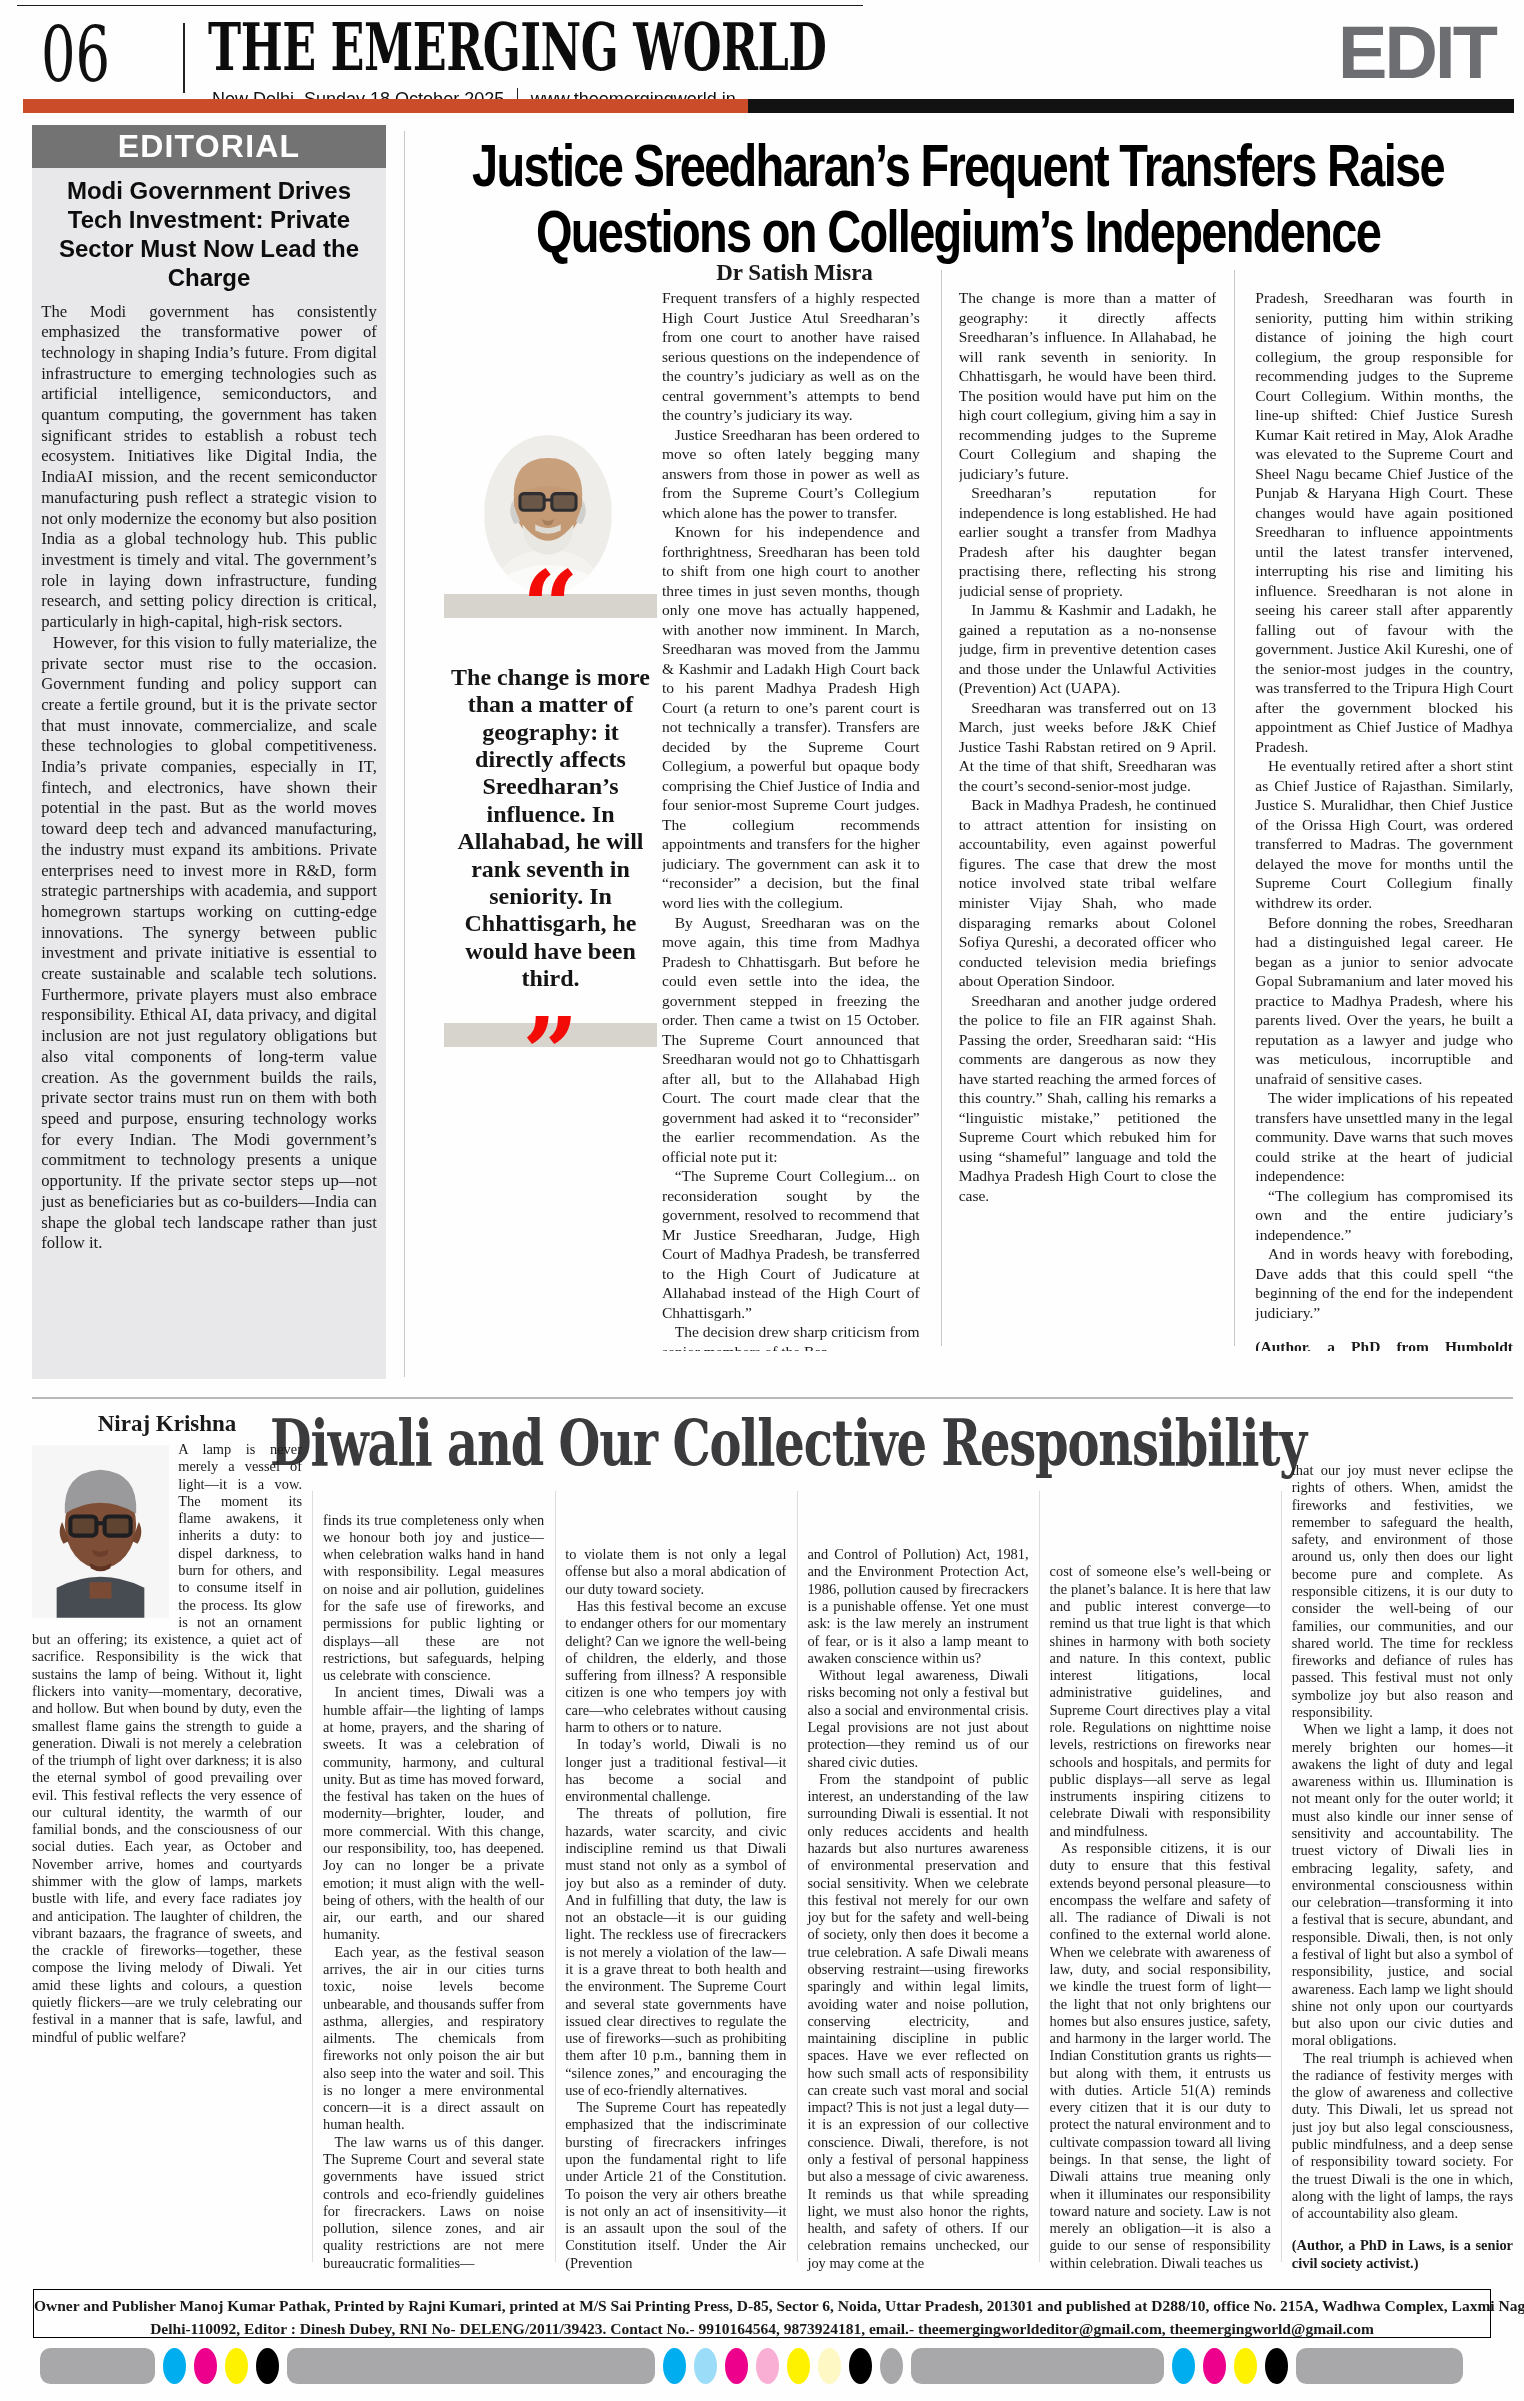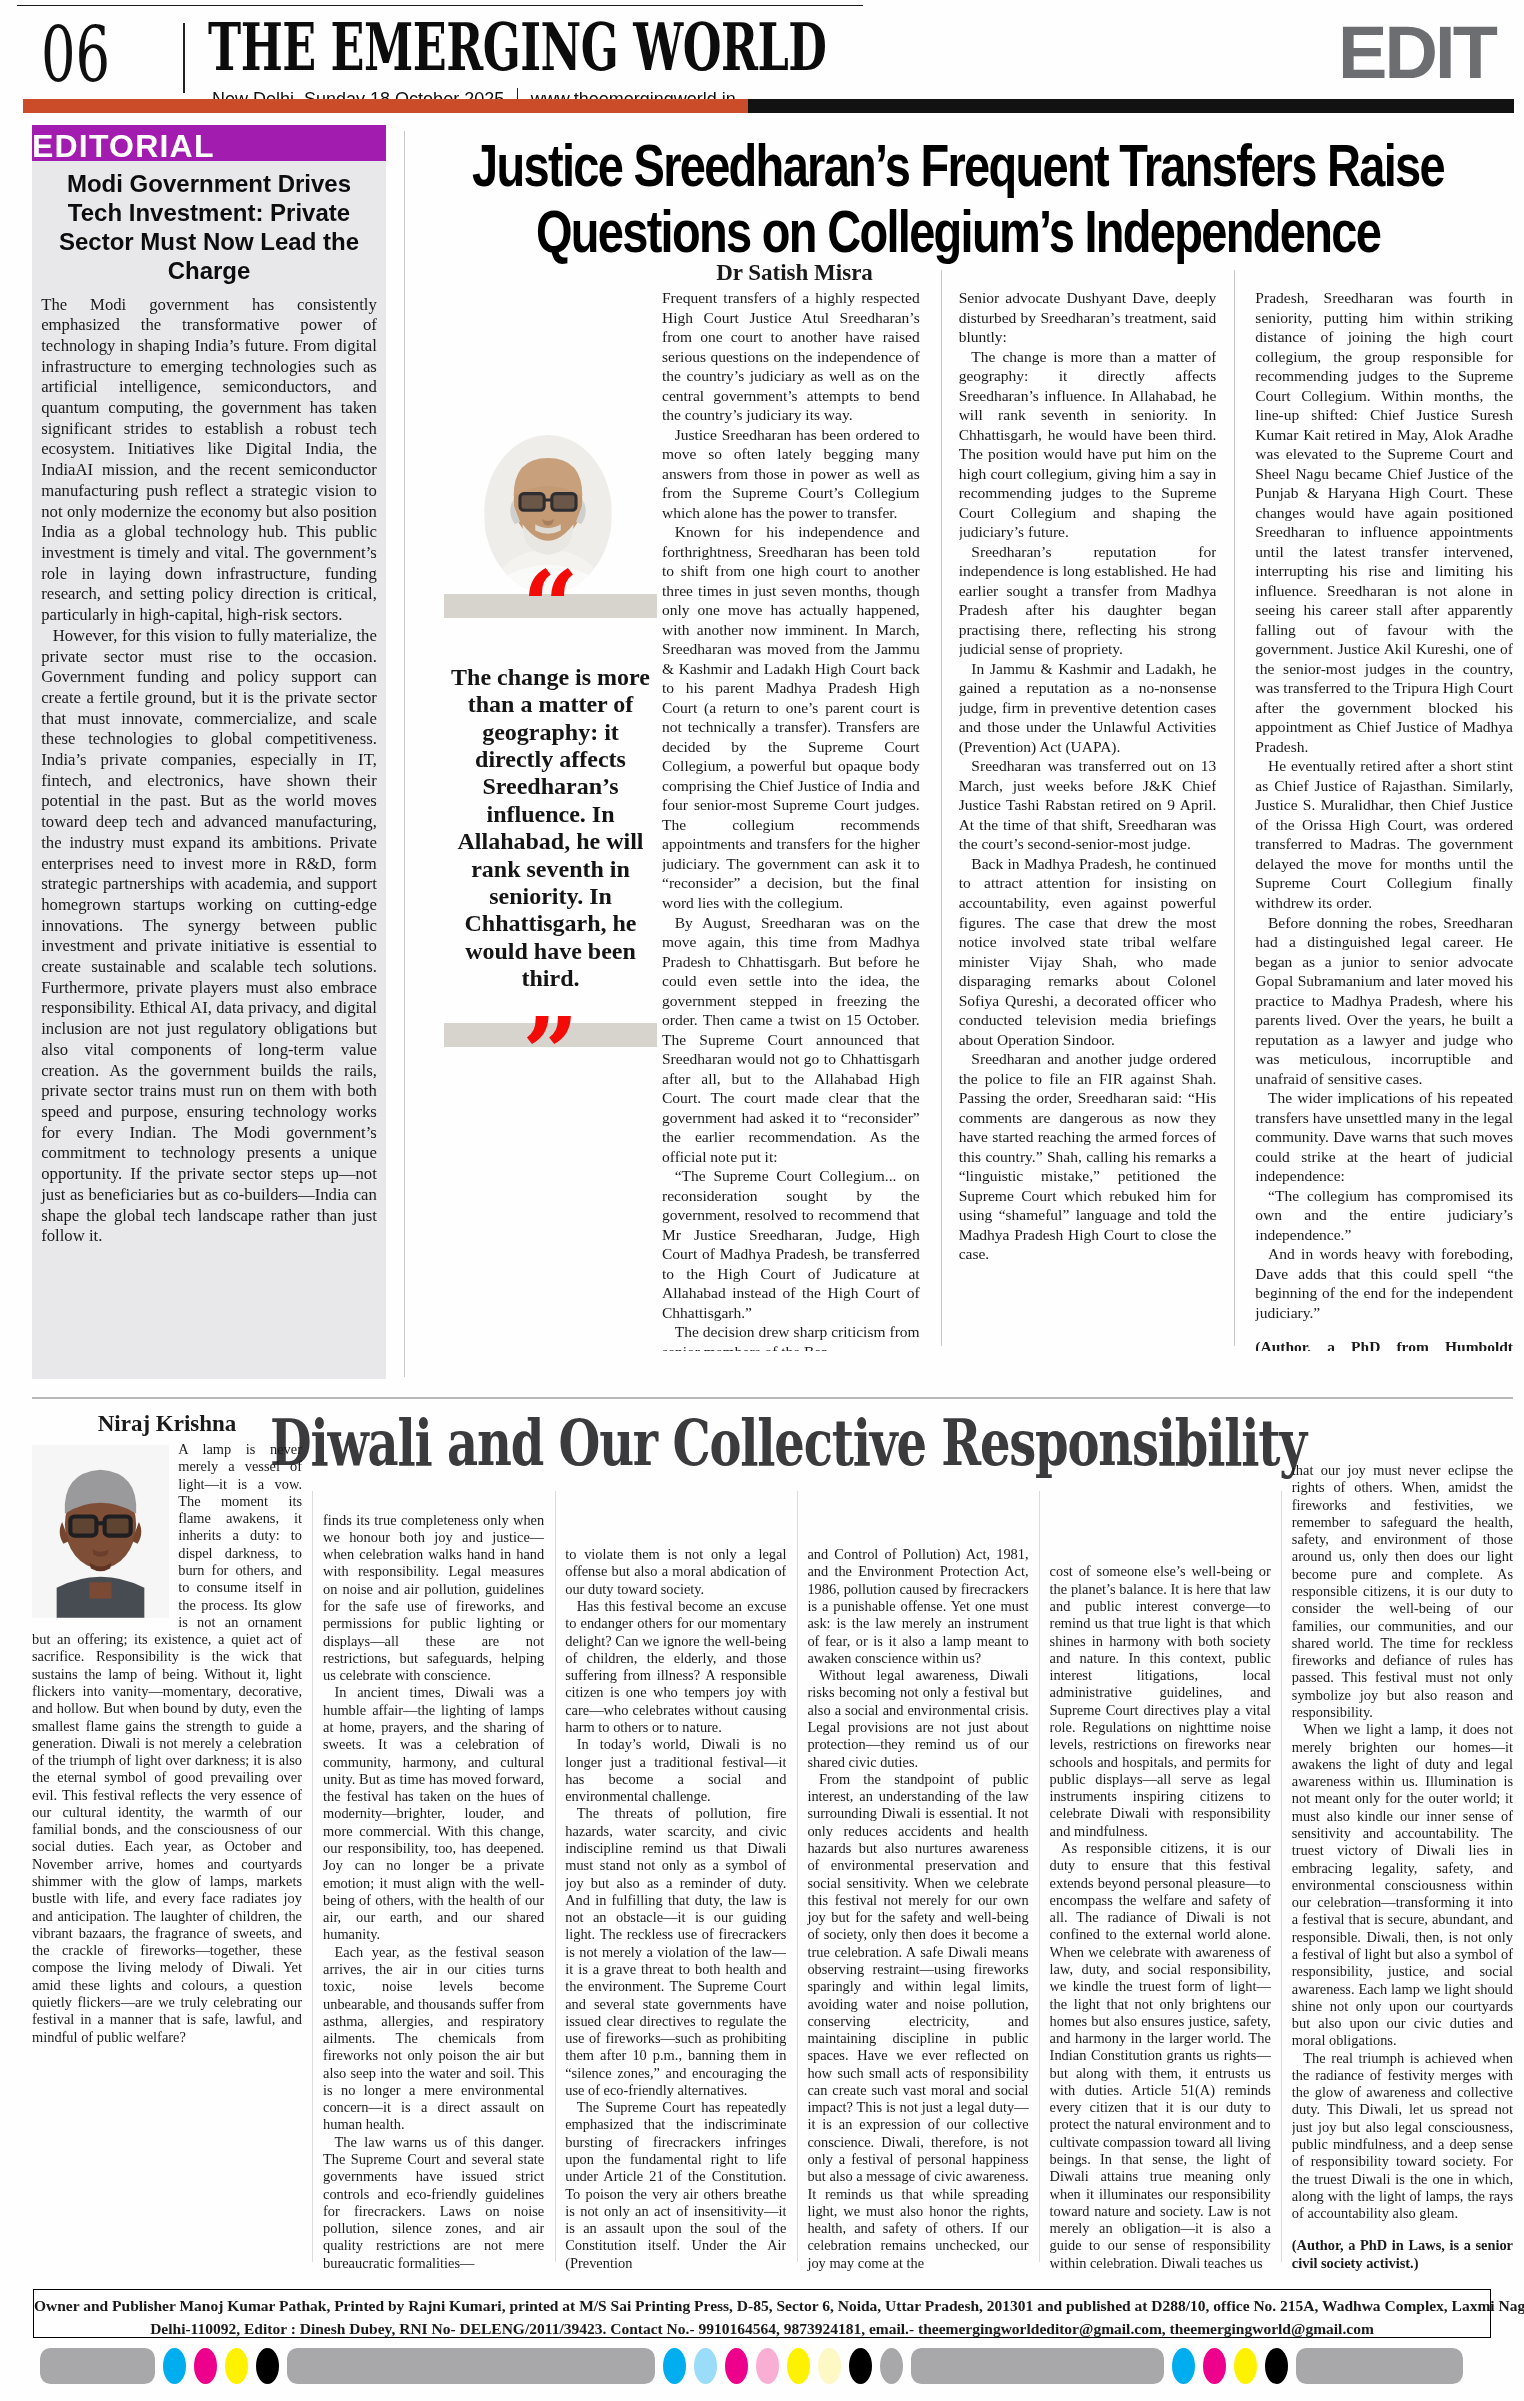--- a/index.html
+++ b/index.html
@@ -16,22 +16,22 @@
   .dateline{position:absolute;left:212px;top:88px;display:flex;align-items:center;gap:12.7px;
             font-family:"Liberation Sans",sans-serif;font-size:18px;color:#111;}
   .dateline .dl-sep{width:1.2px;height:23px;background:#222;}
   .edit-label{position:absolute;right:30px;top:16px;font-family:"Liberation Sans",sans-serif;
               font-weight:700;font-size:74px;line-height:1;letter-spacing:-2.9px;color:#6d6e71;
               transform:scaleY(1.0);transform-origin:top right;}
   .top-rule-orange{position:absolute;left:23px;top:99px;width:725px;height:14px;background:#cb4c28;}
   .top-rule-black{position:absolute;left:748px;top:99px;width:766px;height:14px;background:#121212;}
   
   .editorial{position:absolute;left:32px;top:125px;width:354px;height:1254px;background:#e8e8ea;overflow:hidden;}
-  .ed-banner{height:36px;background:#a21caf;color:#fff;font-family:"Liberation Sans",sans-serif;
-             font-weight:700;font-size:32px;line-height:43px;letter-spacing:1.2px;}
+  .ed-banner{height:43px;background:#737373;color:#fff;font-family:"Liberation Sans",sans-serif;
+             font-weight:700;font-size:32px;line-height:43px;text-align:center;letter-spacing:1.2px;}
   .ed-headline{font-family:"Liberation Sans",sans-serif;font-weight:700;font-size:24px;line-height:1.2;
                text-align:center;padding:9.2px 9.2px 4.6px;color:#0d0d0d;}
   .ed-body{padding:4.6px 9.2px 0;font-size:16.7px;line-height:1.24;text-align:justify;}
   .ed-body p{margin:0;}
   .ed-body p + p{text-indent:11.5px;}
   
   .main-headline{position:absolute;left:403px;top:133px;width:1110px;text-align:center;
                  font-family:"Liberation Sans",sans-serif;font-weight:700;font-size:47px;
                  letter-spacing:-1.7px;line-height:1.12;transform:scaleY(1.25);transform-origin:top center;color:#000;}
   .byline1{position:absolute;left:662px;top:260px;width:265px;text-align:center;
@@ -137,21 +137,20 @@
   <div class="main-cols">
     <div class="mcol">
         <p>Frequent transfers of a highly respected High Court Justice Atul Sreedharan’s from one court to another have raised serious questions on the independence of the country’s judiciary as well as on the central government’s attempts to bend the country’s judiciary its way.</p>
         <p>Justice Sreedharan has been ordered to move so often lately begging many answers from those in power as well as from the Supreme Court’s Collegium which alone has the power to transfer.</p>
         <p>Known for his independence and forthrightness, Sreedharan has been told to shift from one high court to another three times in just seven months, though only one move has actually happened, with another now imminent. In March, Sreedharan was moved from the Jammu &amp; Kashmir and Ladakh High Court back to his parent Madhya Pradesh High Court (a return to one’s parent court is not technically a transfer). Transfers are decided by the Supreme Court Collegium, a powerful but opaque body comprising the Chief Justice of India and four senior-most Supreme Court judges. The collegium recommends appointments and transfers for the higher judiciary. The government can ask it to “reconsider” a decision, but the final word lies with the collegium.</p>
         <p>By August, Sreedharan was on the move again, this time from Madhya Pradesh to Chhattisgarh. But before he could even settle into the idea, the government stepped in freezing the order. Then came a twist on 15 October. The Supreme Court announced that Sreedharan would not go to Chhattisgarh after all, but to the Allahabad High Court. The court made clear that the government had asked it to “reconsider” the earlier recommendation. As the official note put it:</p>
         <p>“The Supreme Court Collegium... on reconsideration sought by the government, resolved to recommend that Mr Justice Sreedharan, Judge, High Court of Madhya Pradesh, be transferred to the High Court of Judicature at Allahabad instead of the High Court of Chhattisgarh.”</p>
         <p>The decision drew sharp criticism from senior members of the Bar.</p>
       </div>
     <div class="mcol">
-        <p>Senior advocate Dushyant Dave, deeply disturbed by Sreedharan’s treatment, said bluntly:</p>
         <p>The change is more than a matter of geography: it directly affects Sreedharan’s influence. In Allahabad, he will rank seventh in seniority. In Chhattisgarh, he would have been third. The position would have put him on the high court collegium, giving him a say in recommending judges to the Supreme Court Collegium and shaping the judiciary’s future.</p>
         <p>Sreedharan’s reputation for independence is long established. He had earlier sought a transfer from Madhya Pradesh after his daughter began practising there, reflecting his strong judicial sense of propriety.</p>
         <p>In Jammu &amp; Kashmir and Ladakh, he gained a reputation as a no-nonsense judge, firm in preventive detention cases and those under the Unlawful Activities (Prevention) Act (UAPA).</p>
         <p>Sreedharan was transferred out on 13 March, just weeks before J&amp;K Chief Justice Tashi Rabstan retired on 9 April. At the time of that shift, Sreedharan was the court’s second-senior-most judge.</p>
         <p>Back in Madhya Pradesh, he continued to attract attention for insisting on accountability, even against powerful figures. The case that drew the most notice involved state tribal welfare minister Vijay Shah, who made disparaging remarks about Colonel Sofiya Qureshi, a decorated officer who conducted television media briefings about Operation Sindoor.</p>
         <p>Sreedharan and another judge ordered the police to file an FIR against Shah. Passing the order, Sreedharan said: “His comments are dangerous as now they have started reaching the armed forces of this country.” Shah, calling his remarks a “linguistic mistake,” petitioned the Supreme Court which rebuked him for using “shameful” language and told the Madhya Pradesh High Court to close the case.</p>
       </div>
     <div class="mcol">
       <div>
           <p>Pradesh, Sreedharan was fourth in seniority, putting him within striking distance of joining the high court collegium, the group responsible for recommending judges to the Supreme Court Collegium. Within months, the line-up shifted: Chief Justice Suresh Kumar Kait retired in May, Alok Aradhe was elevated to the Supreme Court and Sheel Nagu became Chief Justice of the Punjab &amp; Haryana High Court. These changes would have again positioned Sreedharan to influence appointments until the latest transfer intervened, interrupting his rise and limiting his influence. Sreedharan is not alone in seeing his career stall after apparently falling out of favour with the government. Justice Akil Kureshi, one of the senior-most judges in the country, was transferred to the Tripura High Court after the government blocked his appointment as Chief Justice of Madhya Pradesh.</p>

